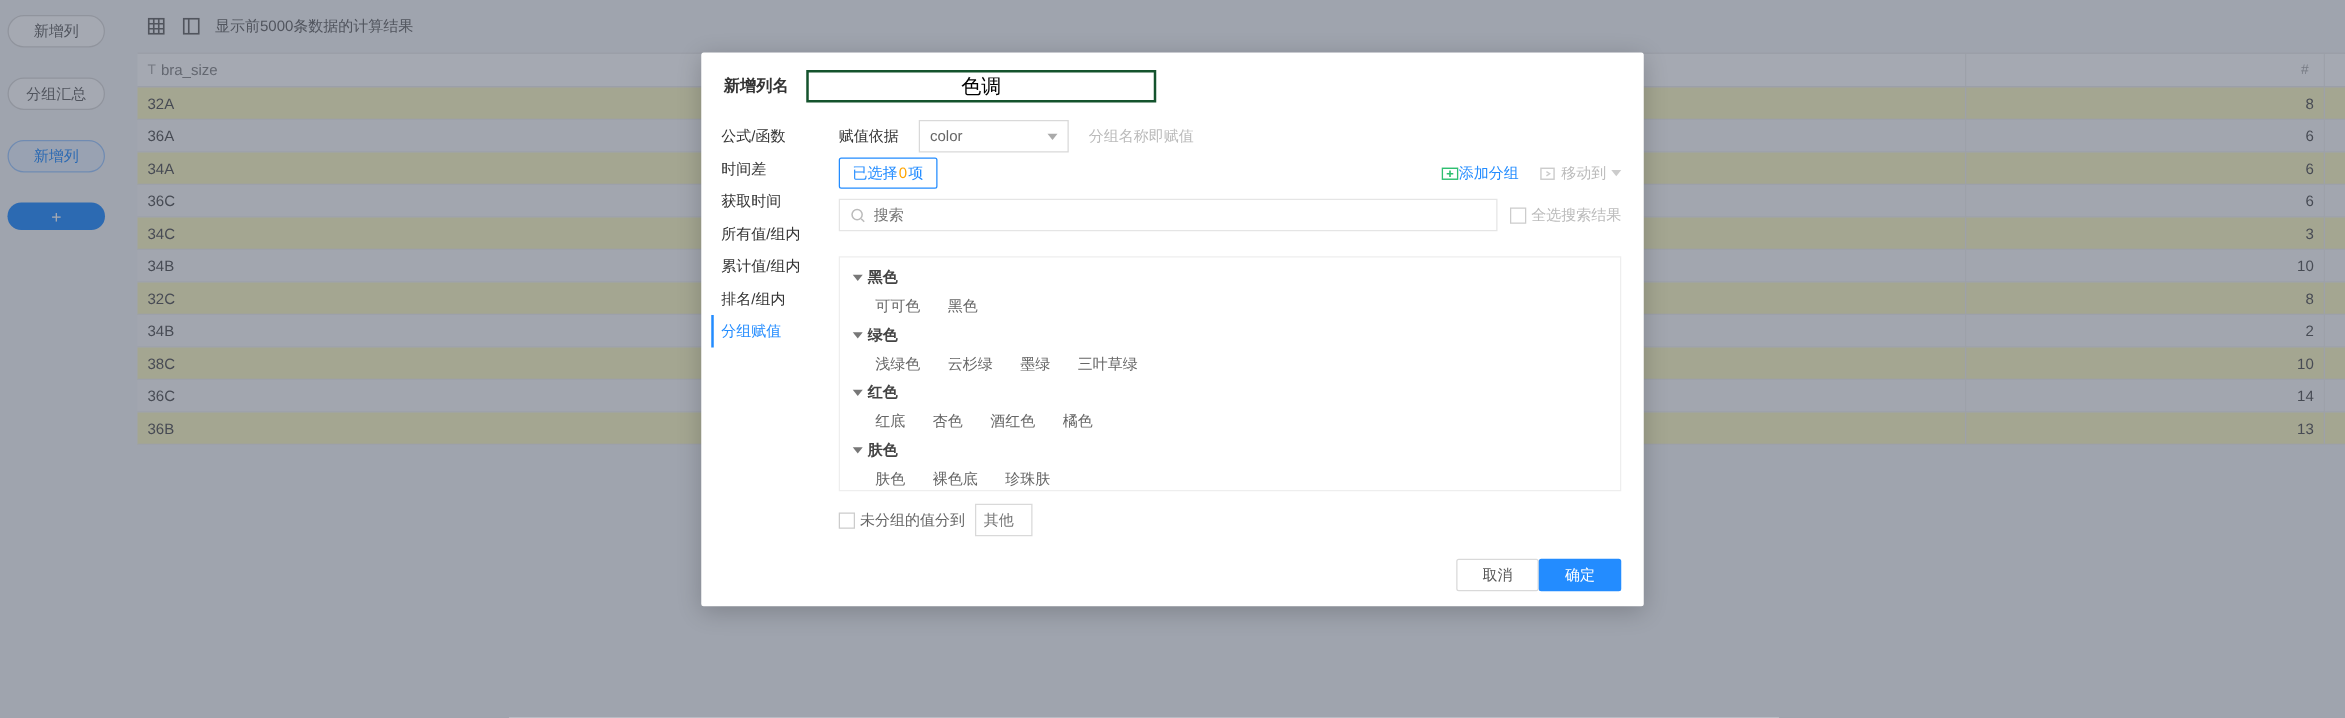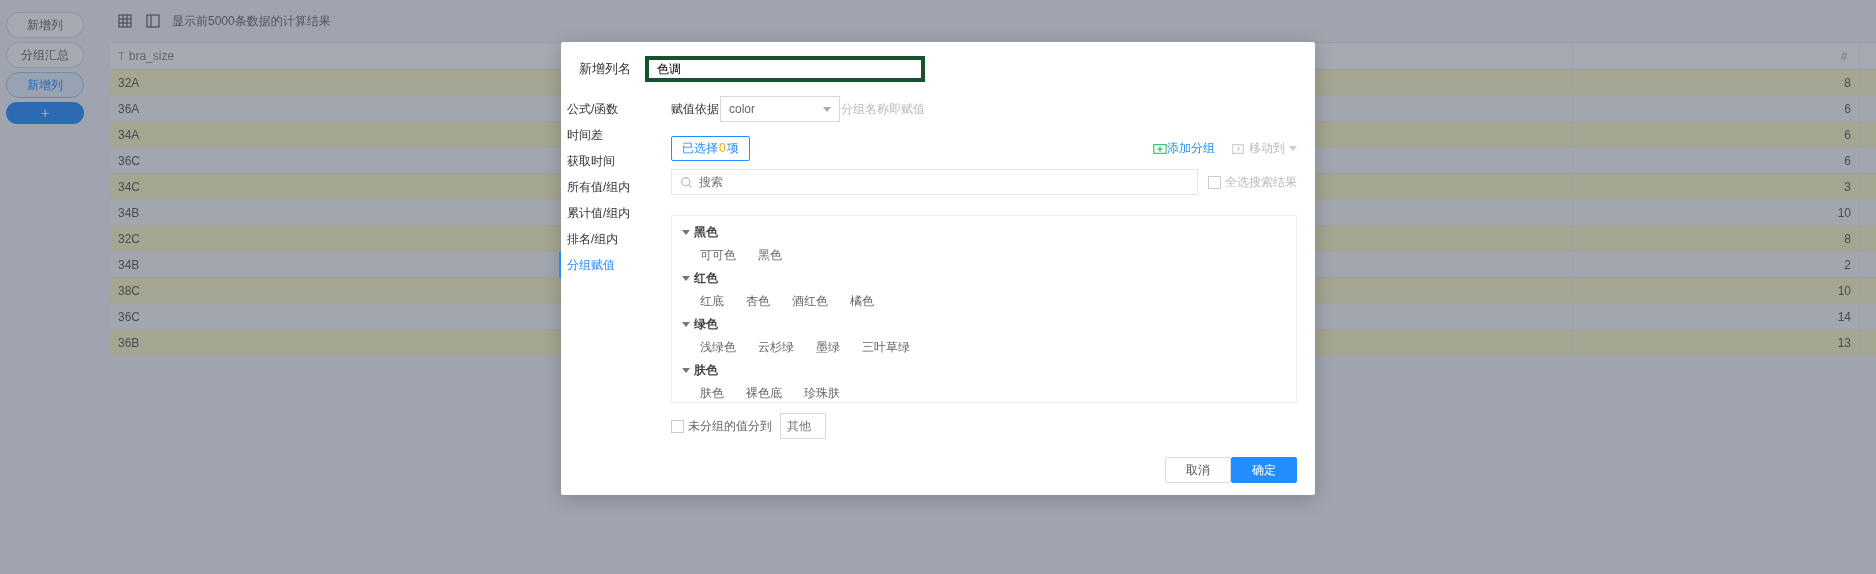--- a/index.html
+++ b/index.html
@@ -1,20 +1,20 @@
 <!DOCTYPE html>
 <html><head>
   <meta charset="utf-8">
   <style>
     * { box-sizing: border-box; margin: 0; padding: 0; }
     body { font-family: "Microsoft YaHei", -apple-system, sans-serif; font-size: 12px; color: #333; background: #f5f6f8; width: 1876px; height: 574px; position: relative; overflow: hidden; }
     
     
     .sidebar { position: absolute; left: 0; top: 0; width: 98px; padding: 12px 6px; }
-    .side-btn { display: block; width: 78px; height: 26px; line-height: 24px; text-align: center; border: 1px solid #d9d9d9; border-radius: 13px; background: #fff; color: #666; margin-bottom: 4px; cursor: pointer; font-size: 12px; }
+    .side-btn { display: block; width: 78px; height: 26px; line-height: 24px; text-align: center; border: 1px solid #d9d9d9; border-radius: 13px; background: #fff; color: #666; margin-bottom: 24px; cursor: pointer; font-size: 12px; }
     .side-btn.active { color: #238cff; border-color: #9ec9ff; background: #eaf3ff; }
     .side-btn.add { background: #238cff; color: #fff; border: none; width: 78px; height: 22px; line-height: 22px; border-radius: 11px; font-size: 14px; }
     
     
     .content { position: absolute; left: 110px; top: 0; right: 0; bottom: 0; }
     .table-toolbar { height: 42px; display: flex; align-items: center; padding: 0 6px; color: #666; gap: 10px; }
     .tb-icon { width: 18px; height: 18px; display: inline-flex; align-items: center; justify-content: center; color: #666; cursor: pointer; }
     .tb-icon svg { width: 16px; height: 16px; }
     .table-header { display: flex; height: 28px; line-height: 28px; background: #fff; border-top: 1px solid #e8e8e8; border-bottom: 1px solid #e8e8e8; }
     .th, .td { flex: 1; padding: 0 8px; border-right: 1px solid #f0f0f0; overflow: hidden; white-space: nowrap; }
@@ -27,28 +27,28 @@
     .td { color: #555; }
     .td-right { text-align: right; }
     .col0 { flex: 0 0 593px; }
     .col1, .col2, .col3 { flex: 0 0 290px; }
     .col4, .col5 { flex: 0 0 287px; }
     
     
     .overlay { position: absolute; inset: 0; background: rgba(55, 65, 85, 0.45); display: flex; align-items: flex-start; justify-content: center; padding-top: 42px; }
     .modal { width: 754px; background: #fff; border-radius: 2px; box-shadow: 0 4px 20px rgba(0,0,0,.2); display: flex; flex-direction: column; }
     .modal-top { padding: 14px 18px 0 18px; display: flex; align-items: center; gap: 14px; }
-    .modal-title { font-size: 13px; font-weight: 400; color: #333; }
-    .name-input { flex: 0 0 280px; height: 26px; border: 4px solid #14532d; padding: 0 8px; font-size: 12px; outline: none; }
+    .modal-title { font-size: 13px; font-weight: 700; color: #333; }
+    .name-input { flex: 0 0 280px; height: 26px; border: 2px solid #14532d; padding: 0 8px; font-size: 16px; outline: none; text-align: center; }
     .modal-body { display: flex; padding: 14px 0 0 0; }
-    .modal-nav { width: 90px; padding-left: 6px; }
+    .modal-nav { width: 90px; padding-left: 16px; }
     .nav-item { height: 26px; line-height: 26px; cursor: pointer; font-size: 12px; color: #333; }
     .nav-item.active { color: #238cff; border-left: 2px solid #238cff; margin-left: -8px; padding-left: 6px; }
     .modal-main { flex: 1; padding: 0 18px 0 20px; }
-    .row1 { display: flex; align-items: center; gap: 1px; margin-bottom: 14px; font-size: 12px; }
+    .row1 { display: flex; align-items: center; gap: 16px; margin-bottom: 4px; font-size: 12px; }
     .select { width: 120px; height: 26px; border: 1px solid #d9d9d9; padding: 0 8px; display: flex; align-items: center; justify-content: space-between; cursor: pointer; color: #666; }
     .chev { border-left: 4px solid transparent; border-right: 4px solid transparent; border-top: 5px solid #aaa; }
     .grey { color: #bbb; }
     .row2 { display: flex; align-items: center; justify-content: space-between; margin-bottom: 8px; }
     .badge { border: 1px solid #238cff; color: #238cff; padding: 3px 10px; border-radius: 2px; font-size: 12px; }
     .badge .z { color: #ffa500; margin: 0 1px; }
     .actions { display: flex; gap: 16px; align-items: center; }
     .action-link { color: #238cff; display: flex; align-items: center; gap: 0; cursor: pointer; }
     .action-disabled { color: #bbb; display: flex; align-items: center; gap: 4px; justify-content: space-between; }
     .search-row { display: flex; align-items: center; gap: 10px; margin-bottom: 8px; }
@@ -287,39 +287,39 @@
                 <span>黑色</span>
               </div>
               <div class="group-items">
                 <span>可可色</span>
                 <span>黑色</span>
               </div>
             </div>
             <div class="group">
               <div class="group-head">
                 <span class="tri"></span>
+                <span>绿色</span>
+              </div>
+              <div class="group-items">
+                <span>浅绿色</span>
+                <span>云杉绿</span>
+                <span>墨绿</span>
+                <span>三叶草绿</span>
+              </div>
+            </div>
+            <div class="group">
+              <div class="group-head">
+                <span class="tri"></span>
                 <span>红色</span>
               </div>
               <div class="group-items">
                 <span>红底</span>
                 <span>杏色</span>
                 <span>酒红色</span>
                 <span>橘色</span>
-              </div>
-            </div>
-            <div class="group">
-              <div class="group-head">
-                <span class="tri"></span>
-                <span>绿色</span>
-              </div>
-              <div class="group-items">
-                <span>浅绿色</span>
-                <span>云杉绿</span>
-                <span>墨绿</span>
-                <span>三叶草绿</span>
               </div>
             </div>
             <div class="group">
               <div class="group-head">
                 <span class="tri"></span>
                 <span>肤色</span>
               </div>
               <div class="group-items">
                 <span>肤色</span>
                 <span>裸色底</span>

